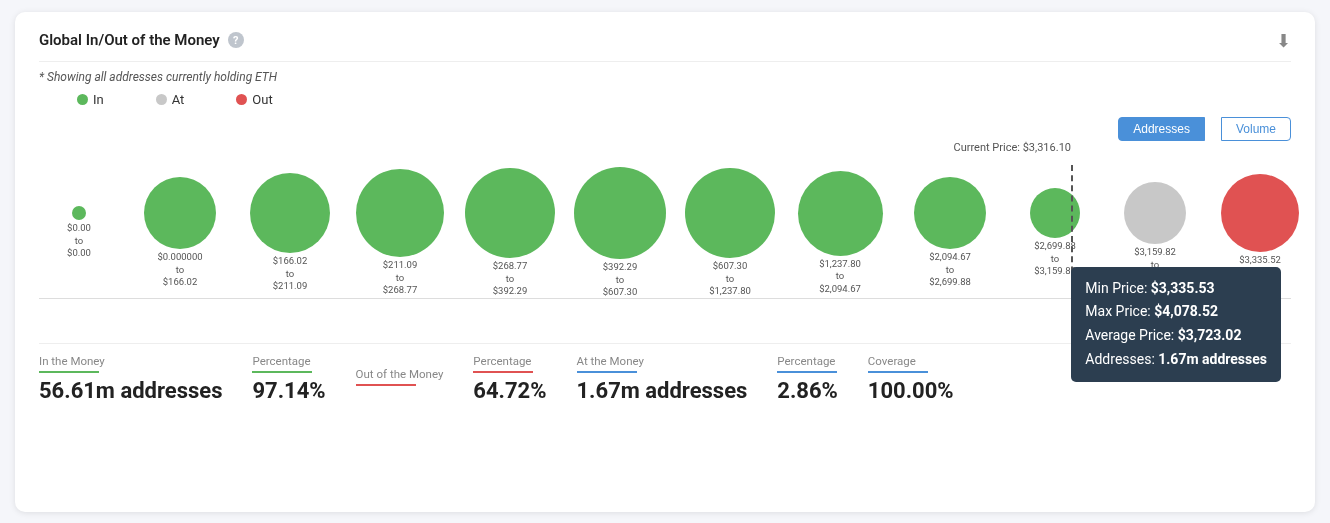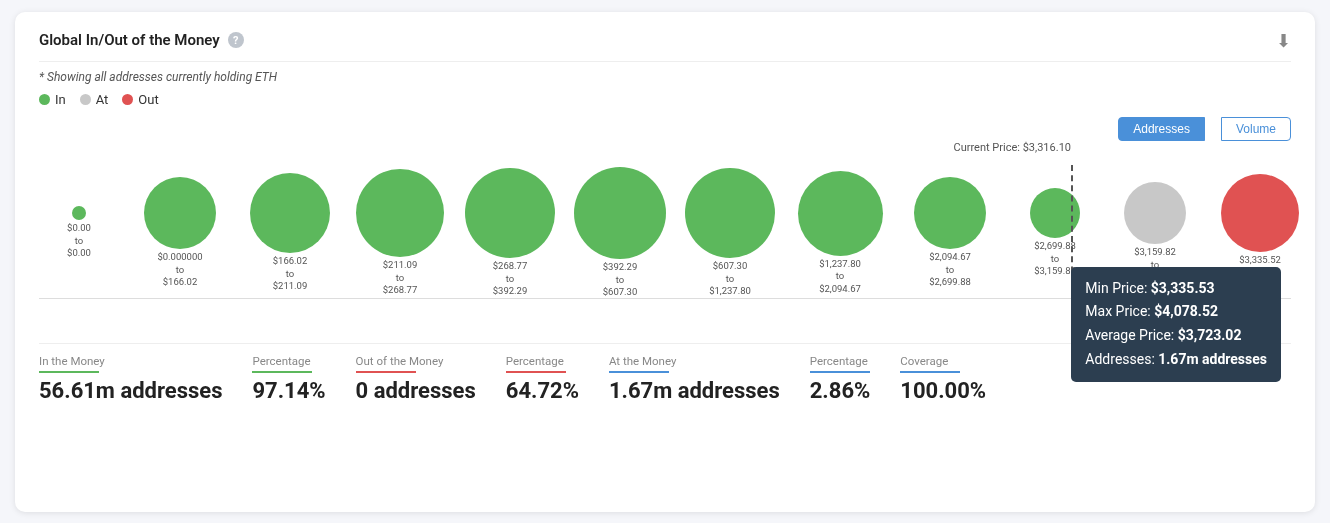--- a/index.html
+++ b/index.html
@@ -65,20 +65,21 @@
       align-items: center;
       gap: 14px;
       margin-bottom: 10px;
     }
     .legend-item {
       display: flex;
       align-items: center;
       gap: 5px;
       font-size: 13px;
       color: #333;
+      margin-left: 38px;
     }
     .legend-dot {
       width: 11px; height: 11px;
       border-radius: 50%;
       display: inline-block;
     }
     .chart-area {
       position: relative;
       height: 220px;
       margin-bottom: 6px;
@@ -314,21 +315,20 @@
 
     <div class="stat-block">
       <div class="stat-label">Percentage</div>
       <div class="stat-underline-green"></div>
       <div class="stat-value">97.14%</div>
     </div>
 
     <div class="stat-block">
       <div class="stat-label">Out of the Money</div>
       <div class="stat-underline-red"></div>
-      <div class="stat-value">0 addresses</div>
     </div>
 
     <div class="stat-block">
       <div class="stat-label">Percentage</div>
       <div class="stat-underline-red"></div>
       <div class="stat-value">64.72%</div>
     </div>
 
     <div class="stat-block">
       <div class="stat-label">At the Money</div>

